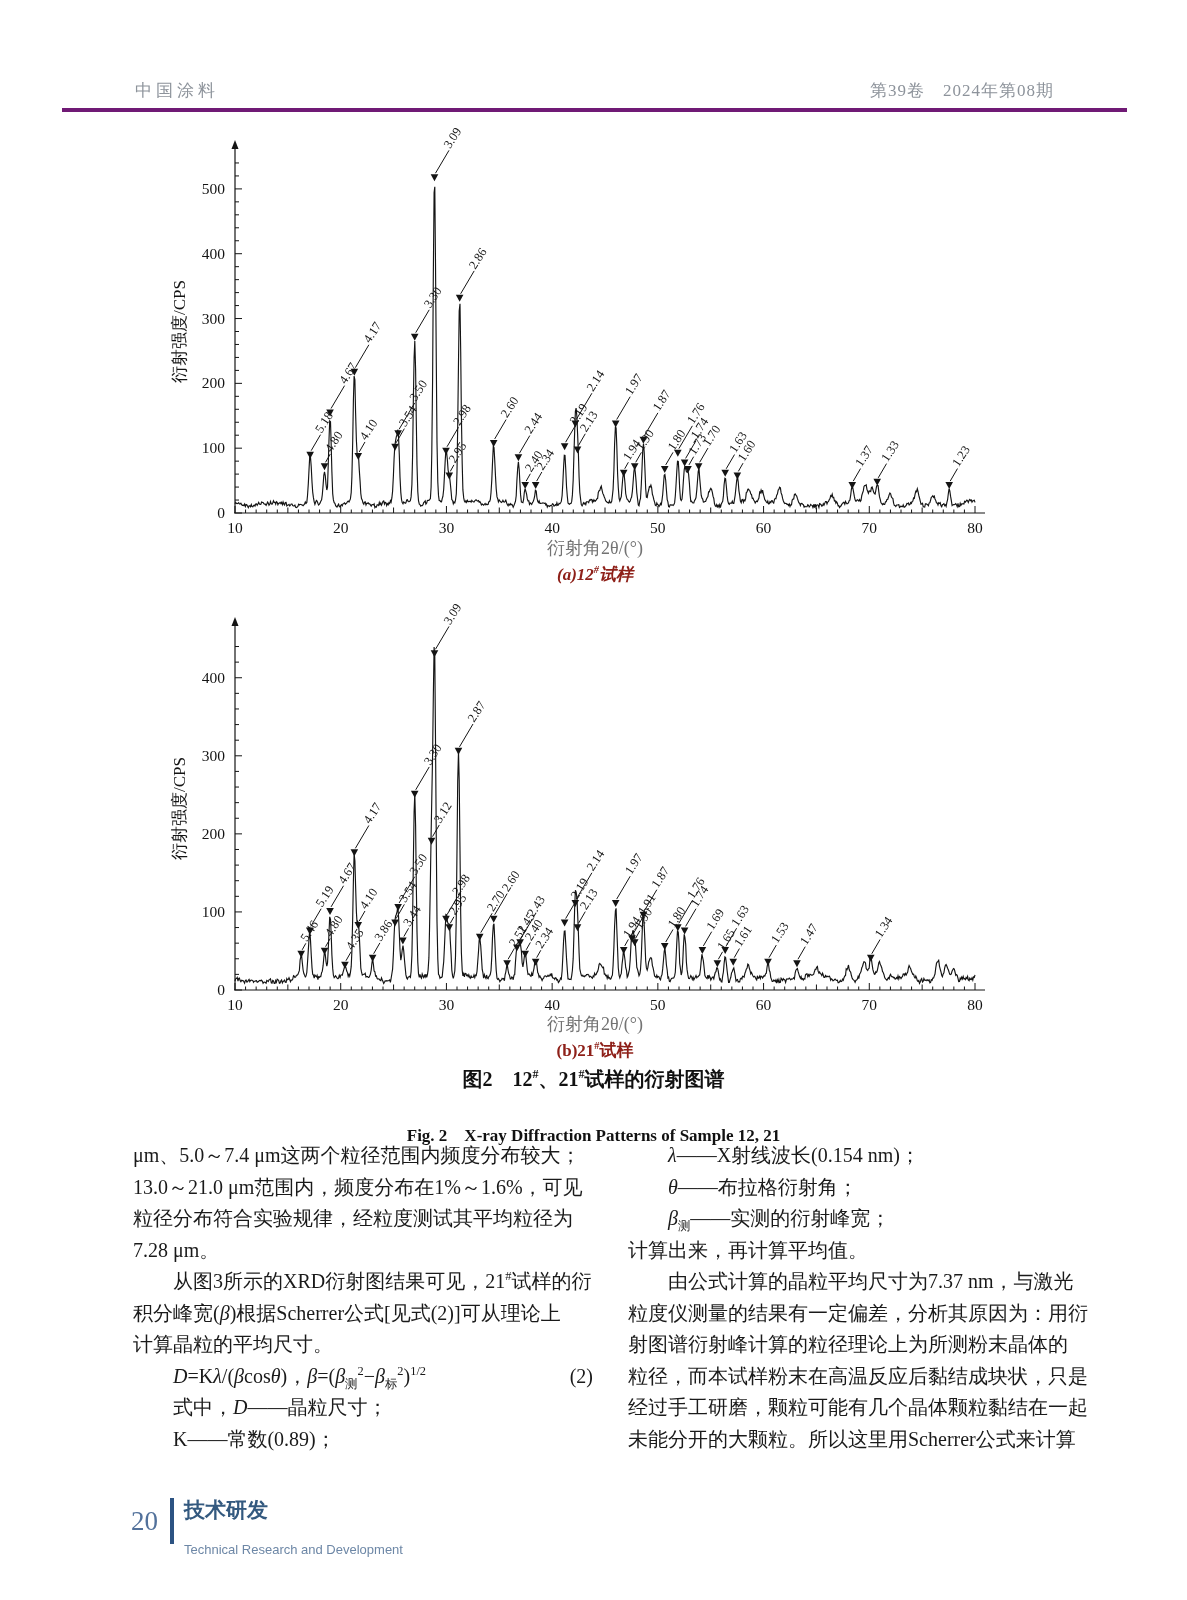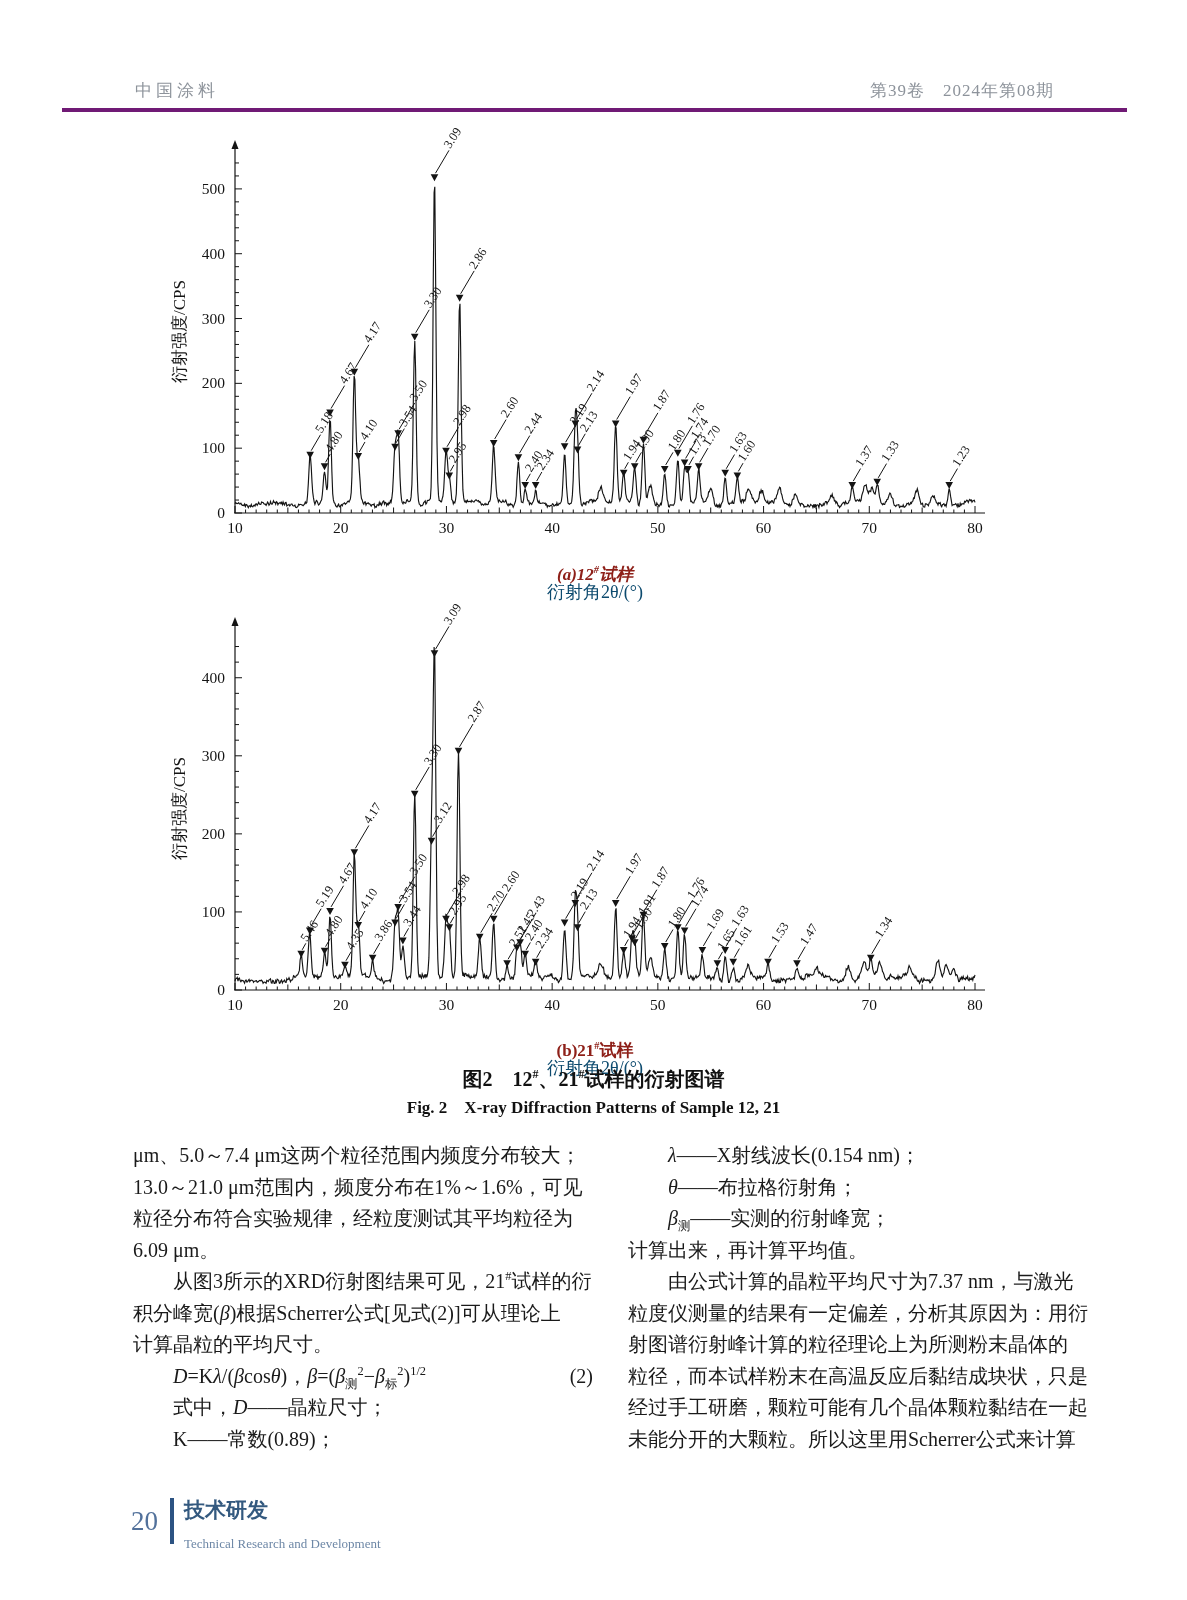--- a/index.html
+++ b/index.html
@@ -11,45 +11,45 @@
   
   .header{position:absolute; top:78px; left:62px; right:60px; height:30px;
     border-bottom:4px solid #701a75; font-family:"Liberation Sans","DejaVu Sans",sans-serif;}
   .header .jname{position:absolute; left:73px; bottom:6px; font-size:17px; color:#8d939b; letter-spacing:4px;}
   .header .issue{position:absolute; right:73px; bottom:6px; font-size:17px; color:#8d939b; letter-spacing:1px;font-family:Liberation Serif, serif;}
   
   svg{position:absolute; left:155px; overflow:visible;}
   #chartA{top:138px;}
   #chartB{top:615px;}
   svg text{font-family:"Liberation Serif","DejaVu Serif",serif;}
-  .xlabel{position:absolute; left:155px; width:880px; text-align:center; font-size:18px; color:#0c4a6e;margin-top:44px;}
+  .xlabel{position:absolute; left:155px; width:880px; text-align:center; font-size:18px; color:#737373;}
   #xlabelA{top:536px;}
   #xlabelB{top:1012px;}
   .chart-caption{position:absolute; left:155px; width:880px; text-align:center;
     font-size:17px; font-weight:bold; color:#8e2019;}
   #captionA{top:563px;font-style:italic;}
   #captionB{top:1039px;}
   .fig-title-zh{position:absolute; top:1066px; left:0; width:100%; text-align:center;
     font-size:20px; font-weight:bold; color:#111;}
-  .fig-title-en{position:absolute; top:1096px; left:0; width:100%; text-align:center;
+  .fig-title-en{position:absolute; top:1124px; left:0; width:100%; text-align:center;
     font-size:17px; font-weight:bold; color:#111;}
   
   .body-text{position:absolute; top:1140px; left:133px; width:955px; display:flex; gap:35px;}
   .col{width:464px; font-size:20px; line-height:31.5px;}
   .tline{white-space:nowrap; display:flex; justify-content:space-between;}
   .tline .it{font-style:italic;}
   .tline sup{font-size:62%; line-height:0;}
   .tline sub{font-size:62%; line-height:0;}
   .chart-caption sup, .fig-title-zh sup{font-size:60%; line-height:0;}
   
   .footer{position:absolute; top:1496px; left:131px; display:flex; align-items:flex-start;}
   .footer .pnum{font-size:27px; color:#52719b; margin-top:10px; font-family:"Liberation Serif",serif;}
   .footer .bar{width:4px; height:46px; background:#2c5382; margin:2px 10px 0 12px;}
   .footer .sec-zh{font-size:21px; font-weight:bold; color:#33597f; font-family:"Liberation Sans","DejaVu Sans",sans-serif;}
-  .footer .sec-en{font-size:13px; color:#6d87a6; margin-top:12px; font-family:Liberation Serif, serif;}
+  .footer .sec-en{font-size:13px; color:#6d87a6; margin-top:18px; font-family:Liberation Sans, sans-serif;}
 </style>
 </head>
 <body>
 
 <div class="page">
 
   <div class="header">
     <span class="jname">中国涂料</span>
     <span class="issue">第39卷　2024年第08期</span>
   </div>
@@ -535,21 +535,21 @@
         <div class="tline">
           <span><span>μm、5.0～7.4 μm这两个粒径范围内频度分布较大；</span></span>
         </div>
         <div class="tline">
           <span><span>13.0～21.0 μm范围内，频度分布在1%～1.6%，可见</span></span>
         </div>
         <div class="tline">
           <span><span>粒径分布符合实验规律，经粒度测试其平均粒径为</span></span>
         </div>
         <div class="tline">
-          <span><span>6.09 μm。</span></span>
+          <span><span>7.28 μm。</span></span>
         </div>
         <div class="tline">
           <span><span>　　从图3所示的XRD衍射图结果可见，21</span><sup>#</sup><span>试样的衍</span></span>
         </div>
         <div class="tline">
           <span><span>积分峰宽(</span><span class="it">β</span><span>)根据Scherrer公式[见式(2)]可从理论上</span></span>
         </div>
         <div class="tline">
           <span><span>计算晶粒的平均尺寸。</span></span>
         </div>

